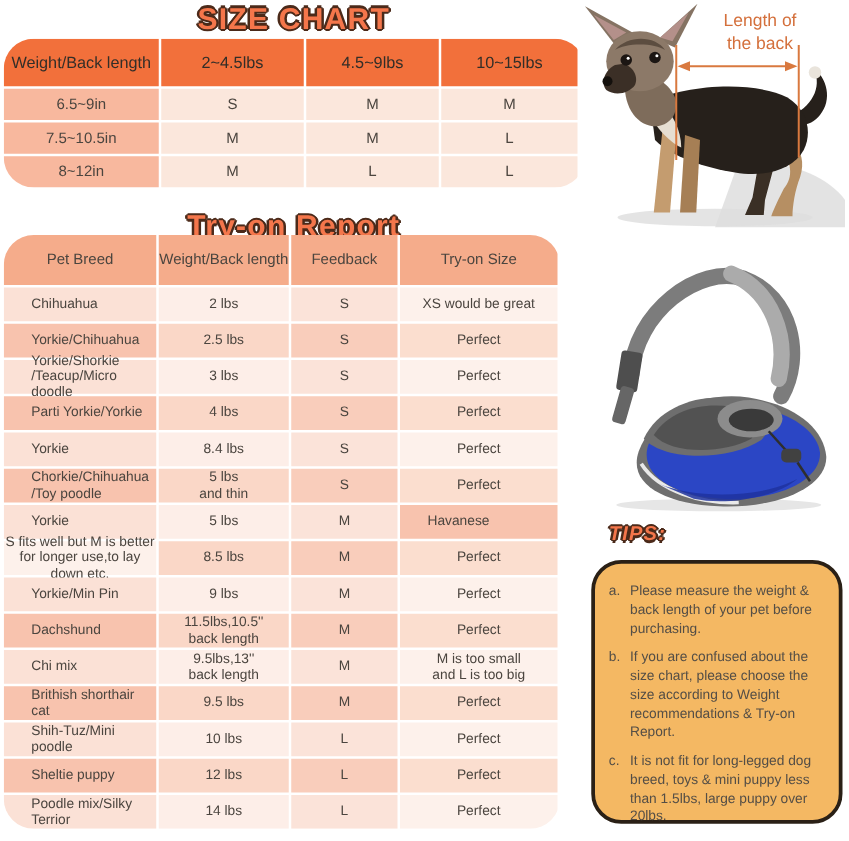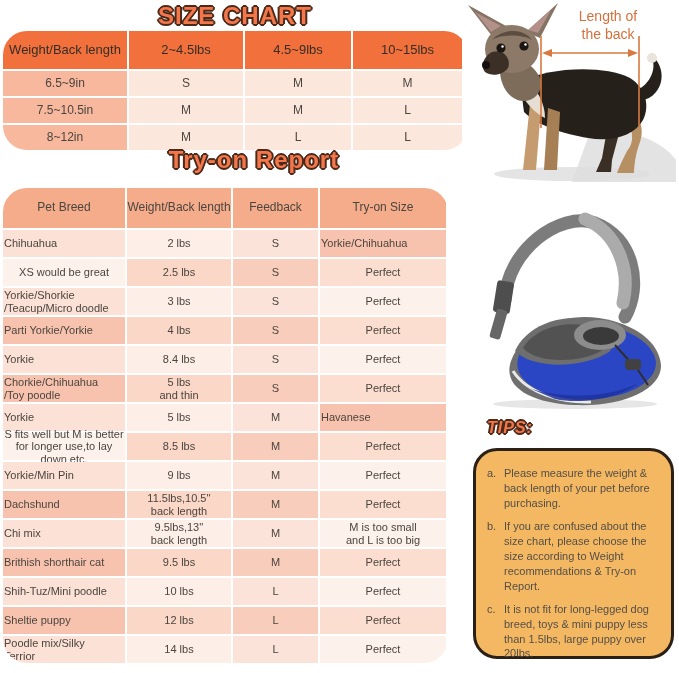--- a/index.html
+++ b/index.html
@@ -30,21 +30,21 @@
   
   .tryon-table{
     position:absolute;left:3px;top:188px;width:445px;
     display:grid;grid-template-columns:122px 104px 85px 126px;
     grid-template-rows:40px;grid-auto-rows:27px;gap:2px;background:#fff;
     border-radius:24px;overflow:hidden;font-size:11px;
   }
   .tr-head{background:#f5ac8b;color:#473f39;font-size:12px;}
   .cell{display:flex;align-items:center;justify-content:center;text-align:center;
         white-space:pre-line;line-height:1.13;color:#4b453f;}
-  .cell.col0{justify-content:flex-start;text-align:left;padding-left:1px;}
+  .cell.col0{justify-content:flex-start;text-align:left;padding-left:22px;}
   .rowlight.col0{background:#fbe1d6;}
   .rowlight.col1{background:#fdeee8;}
   .rowlight.col2{background:#fbe3d9;}
   .rowlight.col3{background:#fdf1eb;}
   .rowdark.col0{background:#f8c3ae;}
   .rowdark.col1{background:#fad7c7;}
   .rowdark.col2{background:#f9cdbb;}
   .rowdark.col3{background:#fbdecf;}
 
   
@@ -141,33 +141,33 @@
         <line x1="177" y1="34" x2="177" y2="124"></line>
         <line x1="86" y1="51" x2="170" y2="51"></line>
         <polygon points="80,51 90,47 90,55" stroke="none"></polygon>
         <polygon points="176,51 166,47 166,55" stroke="none"></polygon>
       </g>
     </svg>
   </div>
   <div class="back-annotation">Length of
 the back</div>
 
-  <div class="bubble-title center-470" style="top:146px;padding-left:19px;">Try-on Report</div>
+  <div class="bubble-title center-470" style="top:168px;">Try-on Report</div>
 
   <div class="tryon-table">
     <div class="cell tr-head">Pet Breed</div>
     <div class="cell tr-head">Weight/Back length</div>
     <div class="cell tr-head">Feedback</div>
     <div class="cell tr-head">Try-on Size</div>
 
   <div class="cell col0 rowlight">Chihuahua</div>
       <div class="cell col1 rowlight">2 lbs</div>
       <div class="cell col2 rowlight">S</div>
+      <div class="cell col3 rowlight">XS would be great</div>
       <div class="cell col0 rowdark">Yorkie/Chihuahua</div>
-      <div class="cell col3 rowlight">XS would be great</div>
       <div class="cell col1 rowdark">2.5 lbs</div>
       <div class="cell col2 rowdark">S</div>
       <div class="cell col3 rowdark">Perfect</div>
       <div class="cell col0 rowlight">Yorkie/Shorkie
 /Teacup/Micro doodle</div>
       <div class="cell col1 rowlight">3 lbs</div>
       <div class="cell col2 rowlight">S</div>
       <div class="cell col3 rowlight">Perfect</div>
       <div class="cell col0 rowdark">Parti Yorkie/Yorkie</div>
       <div class="cell col1 rowdark">4 lbs</div>

